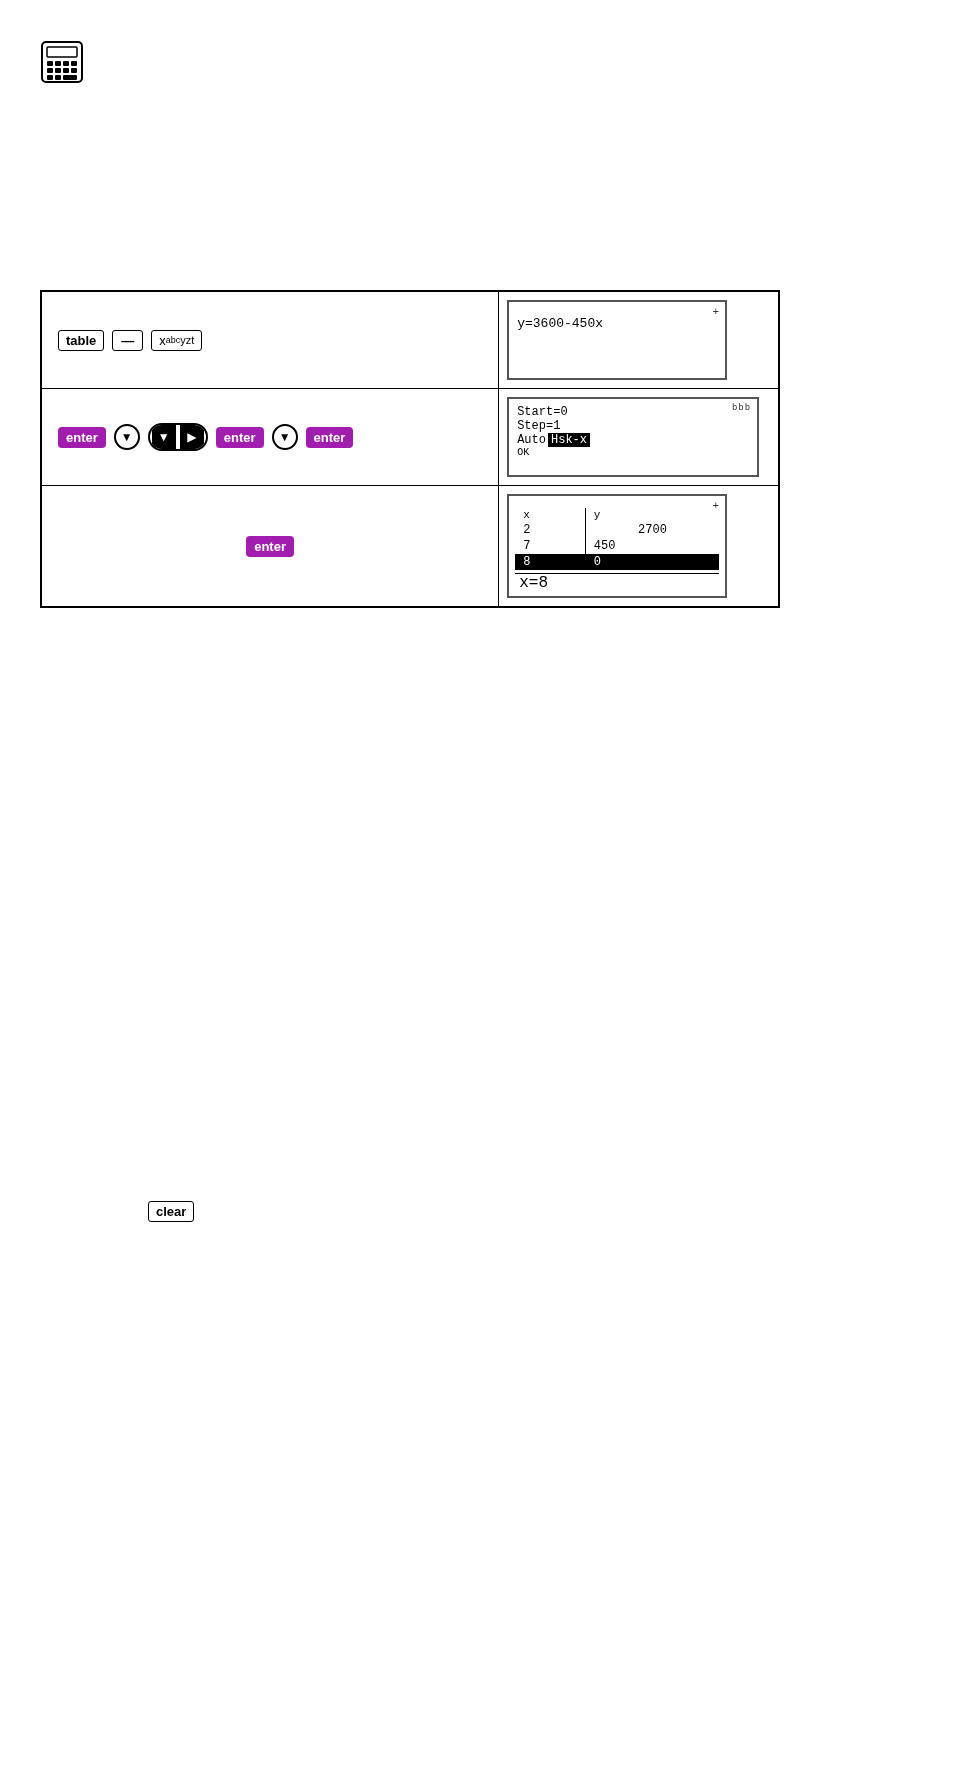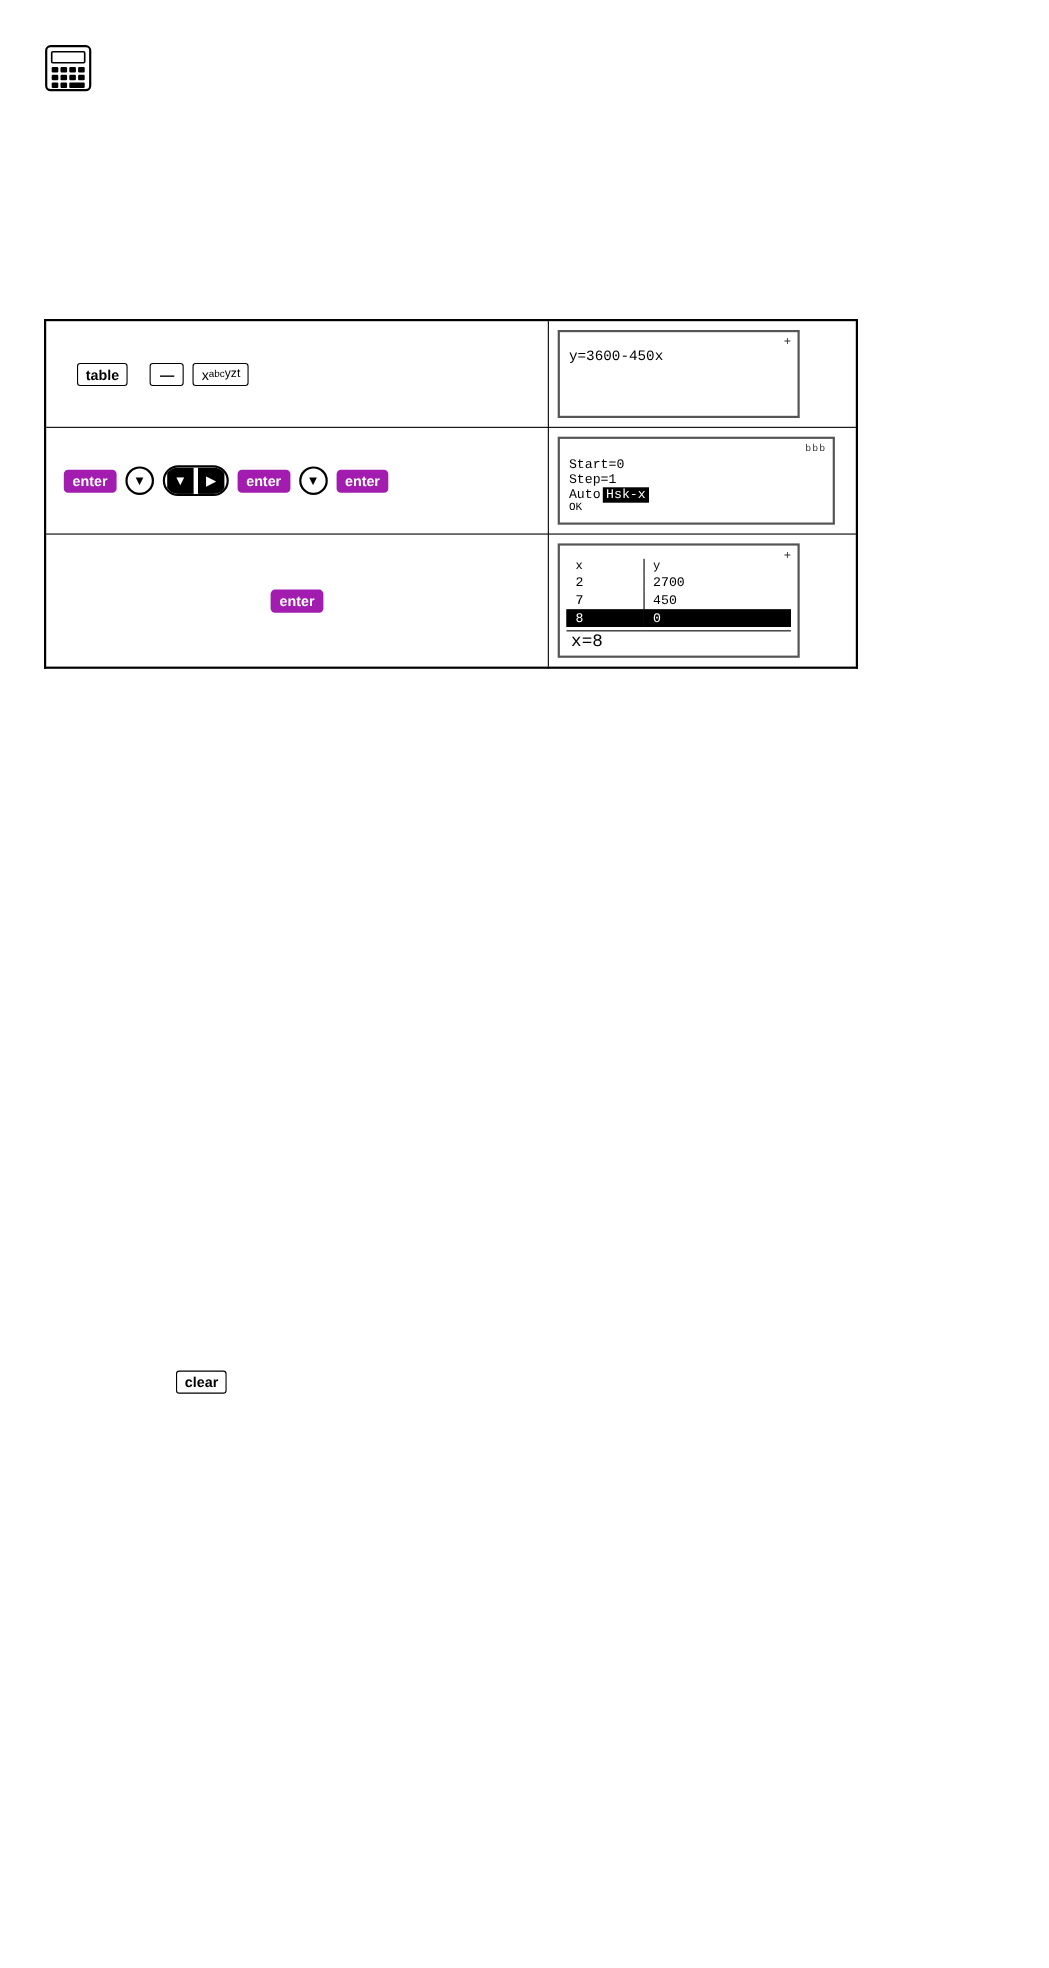--- a/index.html
+++ b/index.html
@@ -64,21 +64,21 @@
       align-items: center;
       justify-content: center;
       background: #fff;
       color: #000;
       font-family: Arial, sans-serif;
       font-size: 13px;
       font-weight: bold;
       padding: 2px 7px;
       border: 1.5px solid #000;
       border-radius: 3px;
-      margin: 0 14px;
+      margin: 0 2px;
     }
     .key-circle {
       display: inline-flex;
       align-items: center;
       justify-content: center;
       width: 26px;
       height: 26px;
       border-radius: 50%;
       border: 2px solid #000;
       font-size: 12px;
@@ -165,21 +165,21 @@
       border: none;
       padding: 1px 4px;
     }
     .col-divider {
       border-left: 1px solid #000 !important;
     }
 
     
     .clear-button {
       position: absolute;
-      top: 1246px;
+      top: 1201px;
       left: 146px;
     }
 
     
     .steps-row {
       display: flex;
       align-items: center;
       flex-wrap: wrap;
       gap: 4px;
     }
@@ -286,21 +286,21 @@
           <span class="key-circle-filled" style="border-radius:0; border:none; width:24px; height:24px; background:#000; color:#fff;">▶</span>
         </span>
         <span class="key">enter</span>
         <span class="key-circle">▼</span>
         <span class="key">enter</span>
       </div>
     </td>
     <td class="screen-col">
       <div class="screen-row2">
         <span class="screen-small" style="font-size:9px; letter-spacing:1px;">bbb</span>
-        <div style="margin-top: 10px;">
+        <div style="">
           <div>Start=0</div>
           <div>Step=1</div>
           <div style="display:flex; align-items:center; gap:2px;">
             <span>Auto</span>
             <span class="tbl-highlighted">Hsk-x</span>
           </div>
           <div class="ok-text">OK</div>
         </div>
       </div>
     </td>
@@ -319,21 +319,21 @@
           <table class="table-screen-inner">
             <thead>
               <tr>
                 <td style="padding:1px 8px; font-size:11px;">x</td>
                 <td class="col-divider" style="padding:1px 8px; font-size:11px;">y</td>
               </tr>
             </thead>
             <tbody>
               <tr>
                 <td style="padding:1px 8px;">2</td>
-                <td class="col-divider" style="padding:1px 8px;">2700</td>
+                <td class="col-divider" style="padding:1px 8px;text-align:center;">2700</td>
               </tr>
               <tr>
                 <td style="padding:1px 8px;">7</td>
                 <td class="col-divider" style="padding:1px 8px;">450</td>
               </tr>
               <tr style="background:#000; color:#fff;">
                 <td style="padding:1px 8px; background:#000; color:#fff;">8</td>
                 <td class="col-divider" style="padding:1px 8px; background:#000; color:#fff; border-color:#fff;">0</td>
               </tr>
             </tbody>

